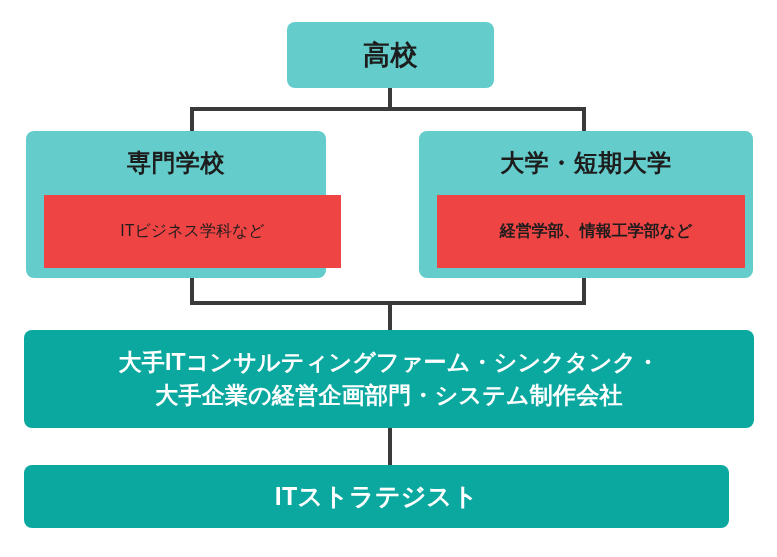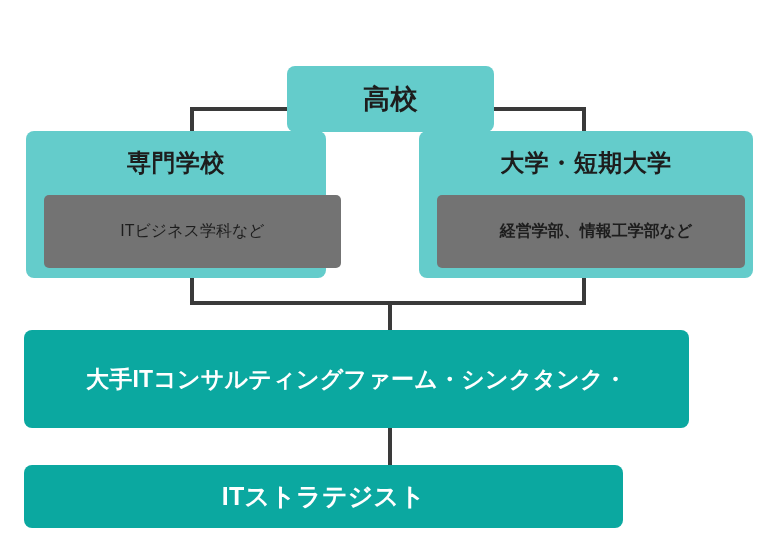--- a/index.html
+++ b/index.html
@@ -44,22 +44,22 @@
     letter-spacing: 0.02em;
     text-align: center;
     white-space: nowrap;
   }
   .node-title.lg { font-size: 27px; }
   .node-title.md { font-size: 24px; }
 
   
   .inset {
     position: absolute;
-    background: #737373;
-    border-radius: 5px;
+    background: #ef4444;
+    border-radius: 0;
     display: flex;
     align-items: center;
     justify-content: center;
   }
   .inset-text {
     color: #1d1d1d;
     font-size: 16px;
     text-align: center;
     white-space: nowrap;
   }
@@ -96,21 +96,21 @@
   <div class="conn" style="left:190px; top:107px; width:4px; height:26px;"></div>
   <div class="conn" style="left:582px; top:107px; width:4px; height:26px;"></div>
 
   <div class="conn" style="left:190px; top:276px; width:4px; height:29px;"></div>
   <div class="conn" style="left:582px; top:276px; width:4px; height:29px;"></div>
   <div class="conn" style="left:190px; top:301px; width:396px; height:4px;"></div>
   <div class="conn" style="left:388px; top:301px; width:4px; height:30px;"></div>
 
   <div class="conn" style="left:388px; top:428px; width:4px; height:38px;"></div>
 
-  <div class="node light" style="left:287px; top:22px; width:207px; height:66px;margin-top:44px;">
+  <div class="node light" style="left:287px; top:22px; width:207px; height:66px;">
     <div class="vcenter">
       <span class="node-title lg">高校</span>
     </div>
   </div>
 
   <div class="node light" style="left:26px; top:131px; width:300px; height:147px;">
     <div style="position:absolute; left:0; right:0; top:16px; text-align:center;">
       <span class="node-title md">専門学校</span>
     </div>
     <div class="inset" style="left:18px; top:64px; width:297px; height:73px;">
@@ -120,27 +120,28 @@
 
   <div class="node light" style="left:419px; top:131px; width:334px; height:147px;">
     <div style="position:absolute; left:0; right:0; top:16px; text-align:center;font-family:Liberation Serif, serif;">
       <span class="node-title md">大学・短期大学</span>
     </div>
     <div class="inset" style="left:18px; top:64px; width:298px; height:73px;padding-left:10px;">
       <span class="inset-text bold">経営学部、情報工学部など</span>
     </div>
   </div>
 
-  <div class="node dark" style="left:24px; top:330px; width:665px; height:98px;">
+  <div class="node dark" style="left:24px; top:330px; width:730px; height:98px;">
     <div class="vcenter">
       <div class="node-label two-line">
         <span class="line-break">大手ITコンサルティングファーム・シンクタンク・</span>
+        <span class="line-break">大手企業の経営企画部門・システム制作会社</span>
       </div>
     </div>
   </div>
 
-  <div class="node dark" style="left:24px; top:465px; width:599px; height:63px;">
+  <div class="node dark" style="left:24px; top:465px; width:705px; height:63px;">
     <div class="vcenter">
       <div class="node-label one-line">ITストラテジスト</div>
     </div>
   </div>
 
 </div>
 
 </body></html>

